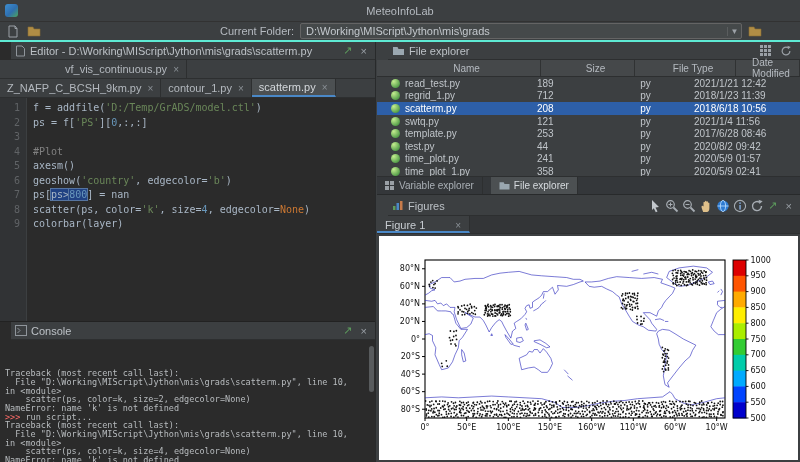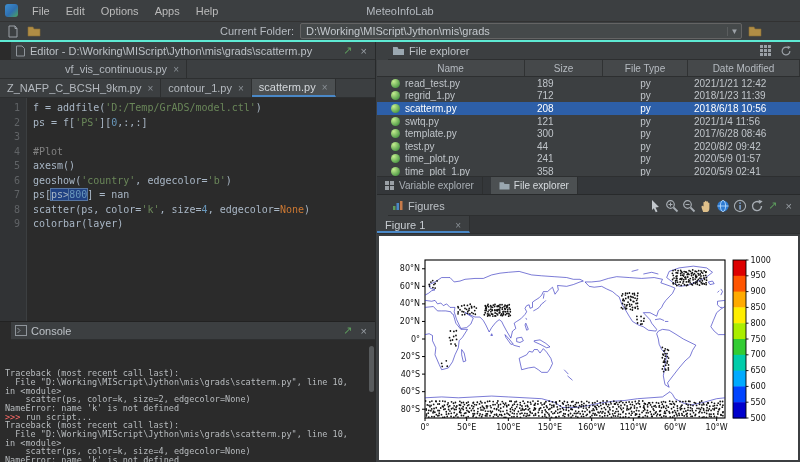--- a/index.html
+++ b/index.html
@@ -57,21 +57,21 @@
   .con-out { flex:1; padding:3px 2px 0 5px; font-family:"DejaVu Sans Mono",monospace;
     font-size:8.5px; line-height:8.7px; color:#b8bcbf; white-space:pre; overflow:hidden; position:relative; }
   .con-prompt { color:#ff6b68; }
   .con-scroll { position:absolute; right:1px; top:6px; width:5px; height:46px; background:#585b5d; border-radius:3px; }
 
   
   .fileex { position:absolute; left:0; top:0; width:423px; height:153px; background:#3c3f41;
     border-bottom:1px solid #282a2b; display:flex; flex-direction:column; }
   .ftable-hdr { height:17px; display:flex; background:#45484a; border-bottom:1px solid #2d2f30;
     font-size:10px; color:#b5bac0; align-items:center; }
-  .fch { border-right:1px solid #303233; text-align:left; height:100%; display:flex; align-items:center; justify-content:center; }
+  .fch { border-right:1px solid #303233; text-align:left; height:100%; display:flex; align-items:center; justify-content:center;margin-left:16px; }
   .c-name{width:148px;} .c-size{width:78px;} .c-type{width:85px;} .c-date{flex:1;}
   .ftable-body { flex:1; overflow:hidden; font-size:10px; }
   .frow { height:12.6px; display:flex; align-items:center; color:#c0c5ca; }
   .frow.selected { background:#2d5fa8; color:#ffffff; }
   .fc { overflow:hidden; white-space:nowrap; }
   .fc.name { width:148px; display:flex; align-items:center; padding-left:14px; }
   .fc.size { width:78px; padding-left:12px; }
   .fc.type { width:85px; text-align:center; }
   .fc.date { flex:1; padding-left:6px; }
   .py-ico { width:9px; height:9px; border-radius:50%; margin-right:5px; flex:0 0 auto;
@@ -94,27 +94,20 @@
   .plot-white { width:100%; height:100%; background:#ffffff; position:relative; }
   .fig-svg { position:absolute; left:2px; top:6px; }
   .fig-svg text { font-family:"DejaVu Sans", sans-serif; }
 </style>
 </head>
 <body>
 
 <div class="menubar">
   <span class="logo"></span>
   <span class="app-title">MeteoInfoLab</span>
-  <span style="display:flex;position:relative;">
-      <span class="menu-item">File</span>
-      <span class="menu-item">Edit</span>
-      <span class="menu-item">Options</span>
-      <span class="menu-item">Apps</span>
-      <span class="menu-item">Help</span>
-    </span>
 </div>
 
 <div class="toolbar">
   <span class="tb-icon">
     <svg width="12" height="13" viewBox="0 0 12 13">
         <path d="M2,1 L8,1 L10,3.5 L10,12 L2,12 Z" fill="none" stroke="#9aa0a6" stroke-width="1"></path>
         <path d="M8,1 L8,3.5 L10,3.5" fill="none" stroke="#9aa0a6" stroke-width="1"></path>
       </svg>
   </span>
   <span class="tb-icon">
@@ -279,21 +272,21 @@
             </span>
             <span class="fc size">121</span>
             <span class="fc type">py</span>
             <span class="fc date">2021/1/4 11:56</span>
           </div>
           <div class="frow">
             <span class="fc name">
               <span class="py-ico"></span>
               <span>template.py</span>
             </span>
-            <span class="fc size">300</span>
+            <span class="fc size">253</span>
             <span class="fc type">py</span>
             <span class="fc date">2017/6/28 08:46</span>
           </div>
           <div class="frow">
             <span class="fc name">
               <span class="py-ico"></span>
               <span>test.py</span>
             </span>
             <span class="fc size">44</span>
             <span class="fc type">py</span>

